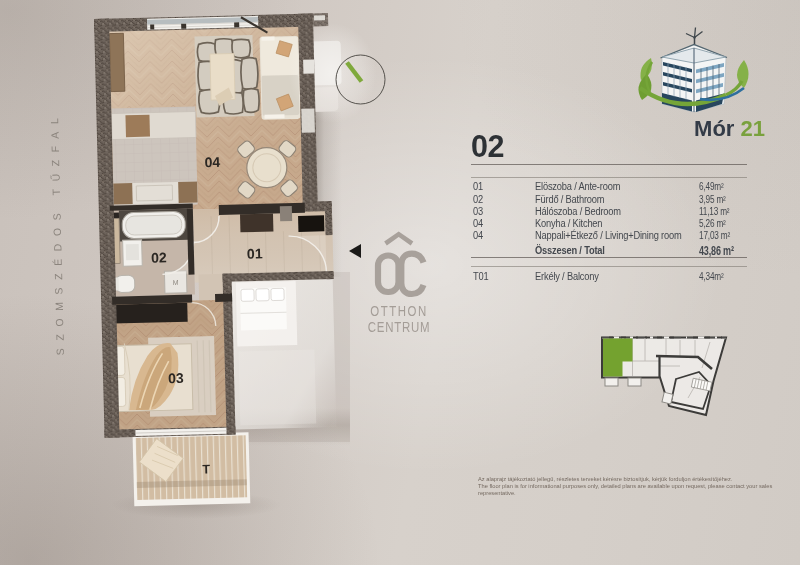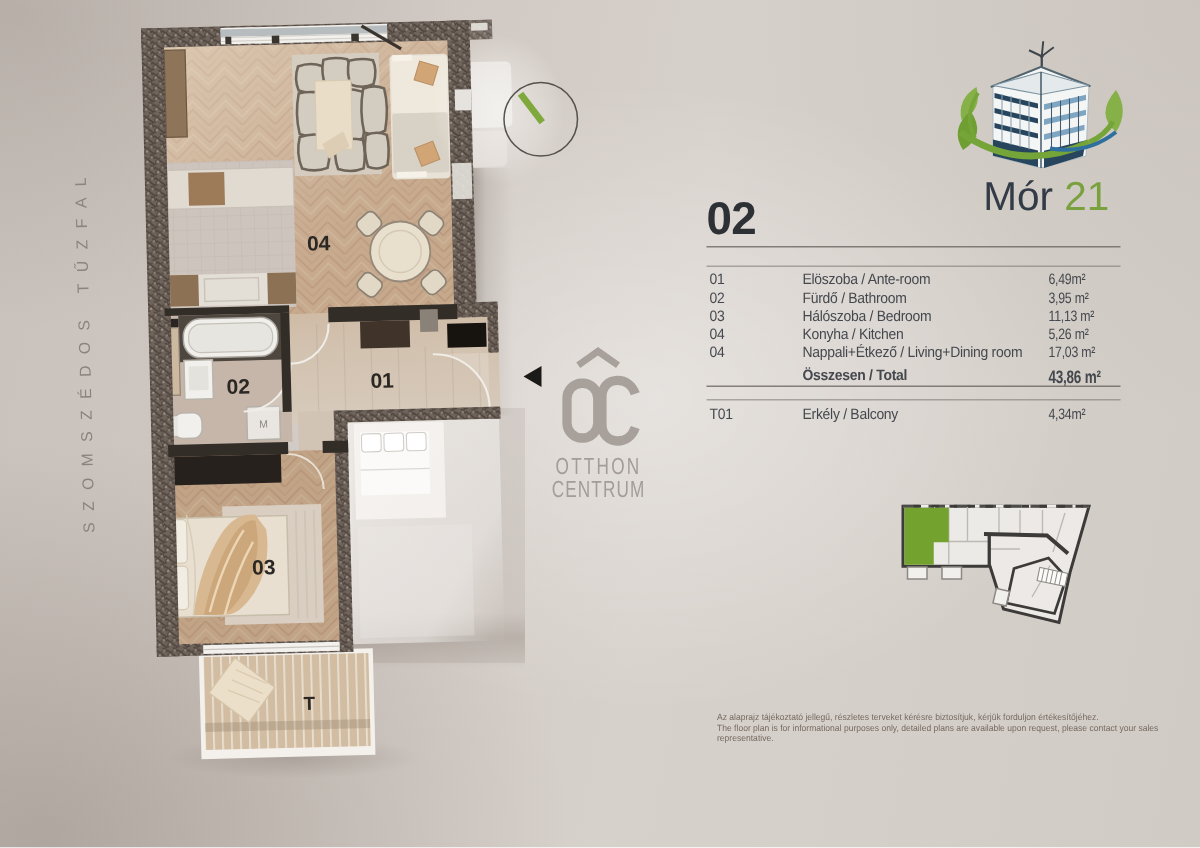--- a/index.html
+++ b/index.html
@@ -383,21 +383,21 @@
     <path d="M603,338.5 L632.5,338.5 L632.5,361.5 L622.5,361.5 L622.5,376.5 L603,376.5 z" fill="#74a22f"></path>
 
     <rect x="605" y="378" width="13" height="8" fill="#f2f0ed" stroke="#8c8984" stroke-width="1"></rect>
     <rect x="628" y="378" width="13" height="8" fill="#f2f0ed" stroke="#8c8984" stroke-width="1"></rect>
     <rect x="663" y="393" width="9" height="10" fill="#f2f0ed" stroke="#8c8984" stroke-width="1" transform="rotate(13 667 398)"></rect>
   </g>
 </svg>
 
 <div class="abs" style="left:-93px;top:227px;width:300px;text-align:center;transform:rotate(-91.4deg);color:#8b847d;font-size:10.5px;letter-spacing:7.6px;">SZOMSZÉDOS TŰZFAL</div>
 
-<div class="abs" style="left:630px;top:116px;width:135px;text-align:center;font-size:27px;font-weight:normal;color:#333b47;">Mór <span style="color:#79a13d">21</span></div>
+<div class="abs" style="left:630px;top:116px;width:135px;text-align:right;font-size:22px;font-weight:bold;color:#333b47;">Mór <span style="color:#79a13d">21</span></div>
 
 <div class="abs" style="left:471px;top:129px;font-size:30.5px;font-weight:bold;color:#2d3135;letter-spacing:-0.5px;">02</div>
 
 <div class="abs tline" style="left:471px;top:164px;width:276px;"></div>
 <div class="abs tline" style="left:471px;top:177px;width:276px;background:rgba(120,114,108,0.55)"></div>
 <div class="abs tline" style="left:471px;top:256.5px;width:276px;"></div>
 <div class="abs tline" style="left:471px;top:266px;width:276px;background:rgba(120,114,108,0.55)"></div>
 
 <div class="abs tbl" style="left:473px;top:181px;">01</div>
 <div class="abs tbl" style="left:535px;top:181px;">Elöszoba / Ante-room</div>

